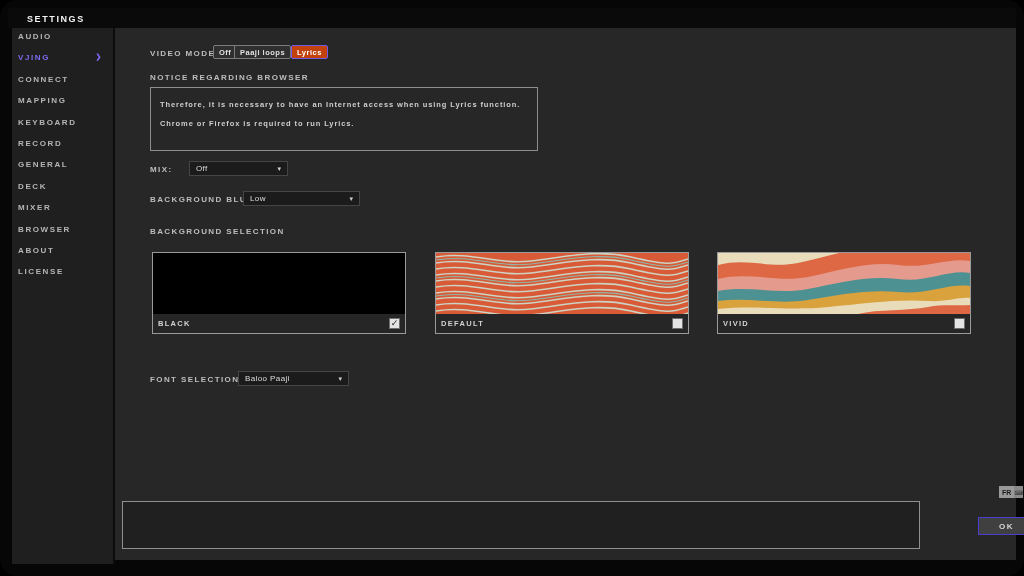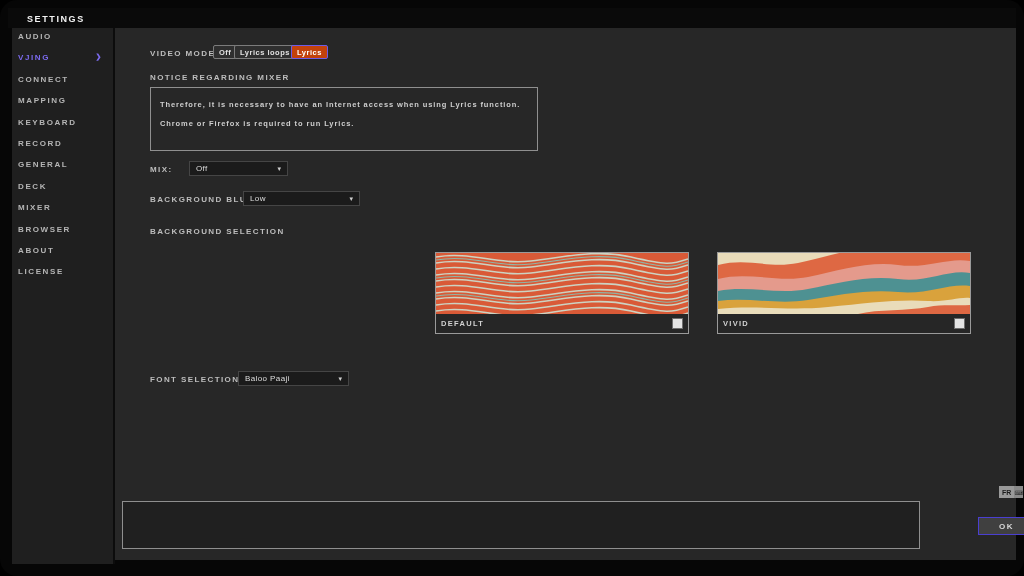--- a/index.html
+++ b/index.html
@@ -91,43 +91,50 @@
       </div>
     <div class="side-item">
         <span>LICENSE</span>
       </div>
   </div>
 
   <div class="main">
 
     <div class="lbl" style="left:35px;top:21px;">VIDEO MODE:</div>
     <div class="btn" style="left:98px;top:17px;">Off</div>
-    <div class="btn" style="left:119px;top:17px;">Lyrics loops</div>
+    <div class="btn" style="left:119px;top:17px;">Paaji loops</div>
     <div class="btn selected" style="left:176px;top:17px;">Lyrics</div>
 
-    <div class="lbl" style="left:35px;top:45px;">NOTICE REGARDING MIXER</div>
+    <div class="lbl" style="left:35px;top:45px;">NOTICE REGARDING BROWSER</div>
     <div class="notice-box">
       <div class="notice-line">Therefore, it is necessary to have an Internet access when using Lyrics function.</div>
       <div class="notice-line">Chrome or Firefox is required to run Lyrics.</div>
     </div>
 
     <div class="lbl" style="left:35px;top:137px;">MIX:</div>
     <div class="select" style="left:74px;top:133px;width:99px;">
       <span class="val">Off</span>
       <span class="caret">▾</span>
     </div>
 
     <div class="lbl" style="left:35px;top:167px;">BACKGROUND BLUR</div>
     <div class="select" style="left:128px;top:163px;width:117px;">
       <span class="val">Low</span>
       <span class="caret">▾</span>
     </div>
 
     <div class="lbl" style="left:35px;top:199px;">BACKGROUND SELECTION</div>
 
+    <div class="thumb" style="left:37px;top:224px;">
+      <div class="imgfill"></div>
+      <div class="thumb-strip">
+        <span class="thumb-label">BLACK</span>
+        <span class="checkbox">✓</span>
+      </div>
+    </div>
 
     <div class="thumb" style="left:320px;top:224px;">
       <svg viewBox="0 0 252 61" preserveAspectRatio="none">
         <rect width="252" height="61" fill="#d95a37"></rect>
         <g fill="none" stroke="#ccd3c2" stroke-width="1.6">
           <path d="M0,4 C35,-2 60,12 95,8 S160,-4 195,4 S235,12 252,6"></path>
           <path d="M0,10 C35,4 60,18 95,14 S160,2 195,10 S235,18 252,12"></path>
           <path d="M0,16 C35,10 60,24 95,20 S160,8 195,16 S235,24 252,18"></path>
           <path d="M0,22 C35,16 60,30 95,26 S160,14 195,22 S235,30 252,24"></path>
           <path d="M0,28 C35,22 60,36 95,32 S160,20 195,28 S235,36 252,30"></path>

